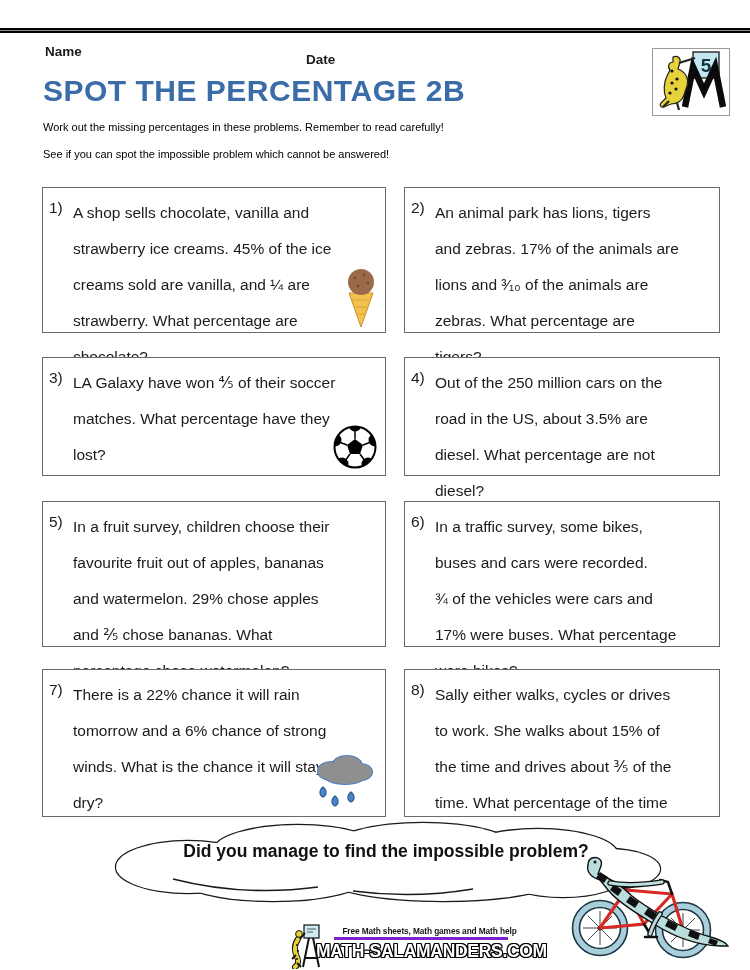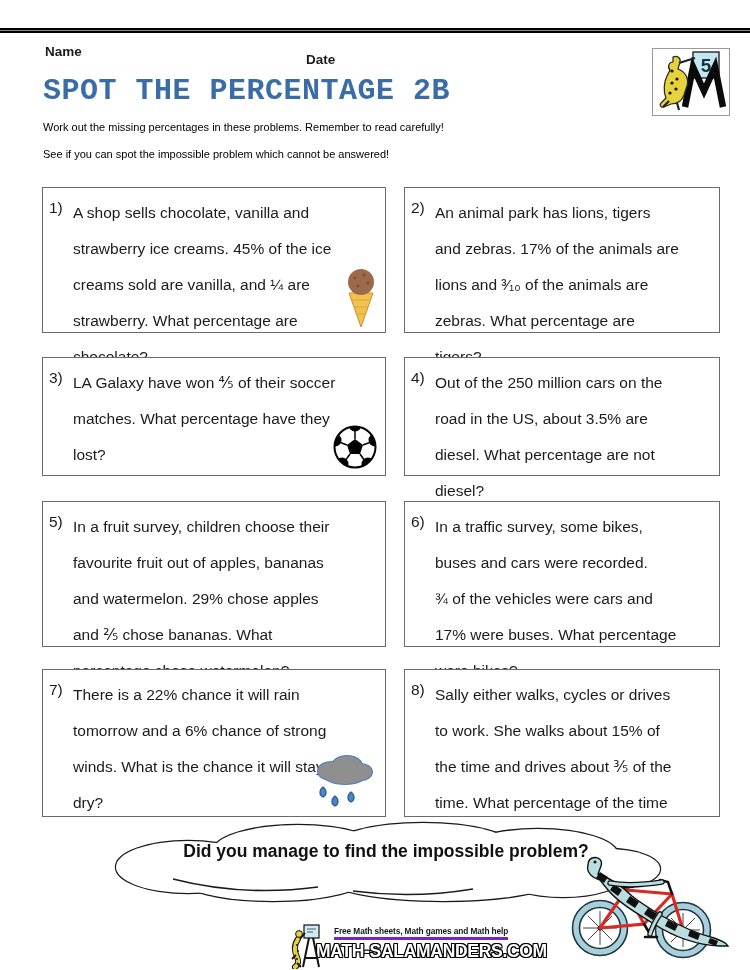--- a/index.html
+++ b/index.html
@@ -4,37 +4,37 @@
 <style>
   html,body{margin:0;padding:0;background:#fff;}
   .page{position:relative;width:750px;height:970px;background:#fff;overflow:hidden;
         font-family:"Liberation Sans","DejaVu Sans",sans-serif;color:#1b1b1b;}
   .topbar{position:absolute;left:0;top:28px;width:750px;height:5px;
         background:linear-gradient(#000 0 38%,#8a8a8a 38% 58%,#000 58% 100%);}
   .fieldlabel{position:absolute;top:44px;font-size:13.5px;font-weight:600;color:#1b1b1b;}
   .namelabel{left:45px;}
   .datelabel{left:306px;margin-top:8px;}
   .logobox{position:absolute;left:652px;top:48px;width:76px;height:66px;border:1px solid #9a9a9a;background:#fff;}
-  .title{position:absolute;left:43px;top:74px;margin:0;font-family:Liberation Mono, monospace;
+  .title{position:absolute;left:43px;top:74px;margin:0;font-family:Liberation Sans, sans-serif;
         font-size:30px;font-weight:600;letter-spacing:.5px;color:var(--title_blue,#3a6ca8);}
   .instr{position:absolute;left:43px;width:680px;margin:0;font-size:11px;color:#000000;}
   .instr1{top:121px;} .instr2{top:148px;}
   .pbox{position:absolute;box-sizing:border-box;border:1px solid var(--box_border,#6a6a6a);background:#fff;
         display:flex;align-items:flex-start;padding:7px 2px 4px 6px;}
   .col-l{left:42px;width:344px;} .col-r{left:404px;width:316px;}
   .row1{top:187px;height:146px;} .row2{top:357px;height:119px;}
   .row3{top:501px;height:146px;} .row4{top:669px;height:148px;}
   .pnum{flex:0 0 24px;font-size:15.5px;line-height:26px;color:#1b1b1b;}
   .ptext{flex:1;font-size:15.5px;line-height:36px;white-space:pre-line;color:#1b1b1b;}
   .boxicon{position:absolute;}
   .ice{right:5px;bottom:3px;} .ball{right:7px;bottom:5px;} .rain{right:10px;bottom:8px;}
   .cloudwrap{position:absolute;left:103px;top:819px;width:566px;height:90px;}
   .cloudwrap text{font-family:"Liberation Sans","DejaVu Sans",sans-serif;}
   .lizardwrap{position:absolute;left:570px;top:852px;width:162px;height:108px;}
-  .brand{position:absolute;left:290px;top:921px;width:235px;height:48px;}
+  .brand{position:absolute;left:290px;top:921px;width:235px;height:48px;text-align:center;}
   .brandicon{position:absolute;left:0;top:0;}
   .tagline{margin-left:44px;padding-top:5px;font-size:8.3px;font-weight:700;letter-spacing:-.1px;color:#161616;white-space:nowrap;}
   .tagline-rule{margin-left:44px;margin-top:1px;width:174px;height:3px;background:var(--underline_purple,#7b22cc);}
   .sitename{margin-left:26px;margin-top:1px;font-size:17.5px;font-weight:bold;letter-spacing:-.3px;white-space:nowrap;
         color:#fff;text-shadow:1px 0 #000,-1px 0 #000,0 1px #000,0 -1px #000,1px 1px #000,-1px -1px #000,1px -1px #000,-1px 1px #000;}
 </style>
 </head>
 <body>
 
 <div class="page">

